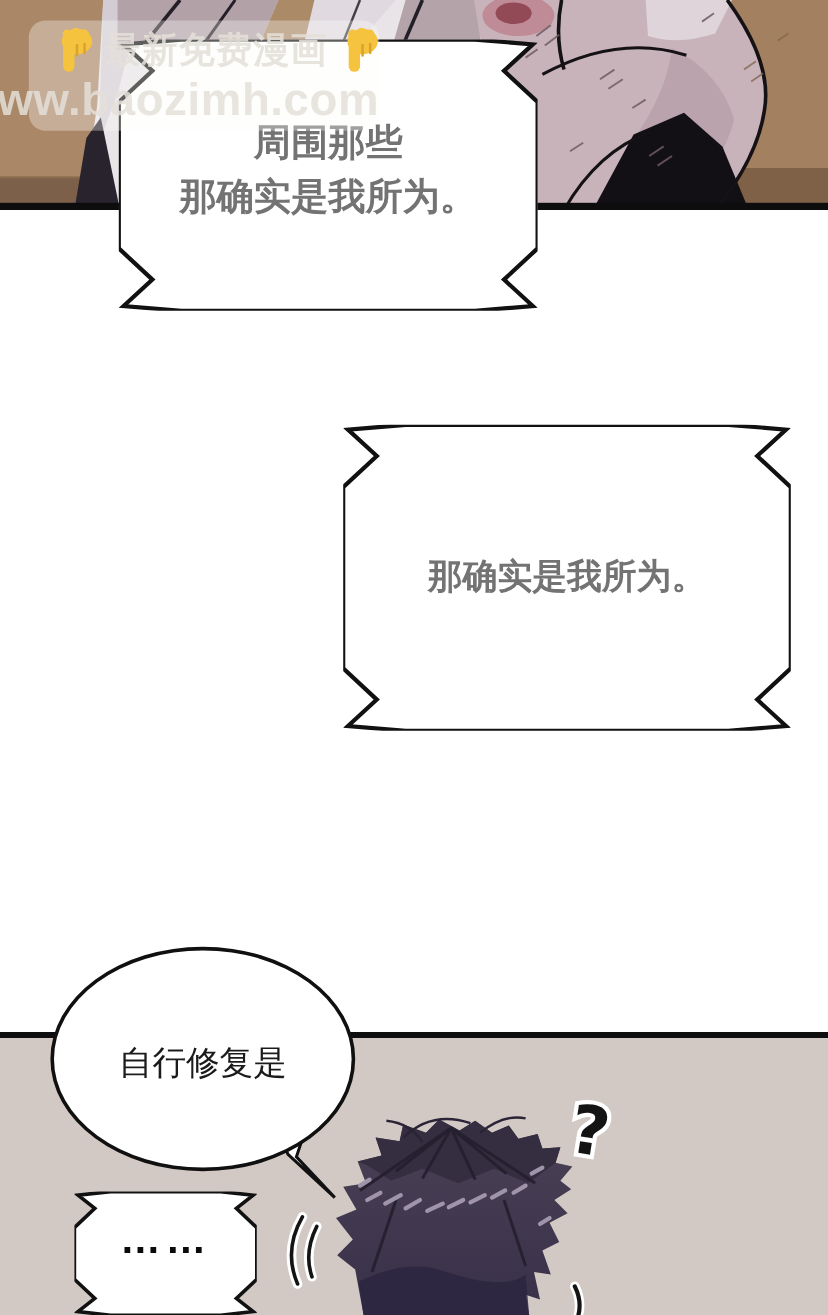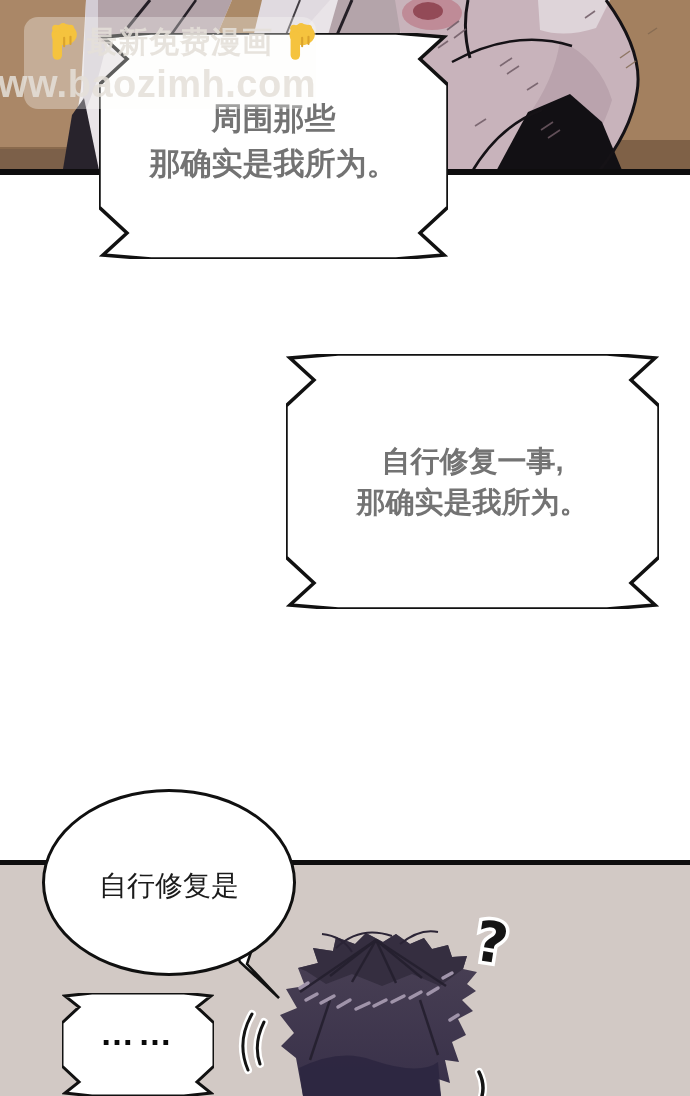--- a/index.html
+++ b/index.html
@@ -157,21 +157,20 @@
     </div>
     <div class="wm-url">www.baozimh.com</div>
   </div>
 
   <div class="jagged-bubble" style="left:286px;top:354px;width:373px;height:255px;">
     <svg viewBox="0 0 373 255">
       <path d="M 0 52 L 28 26 L 4 4 L 52 0 L 321 0 L 369 4 L 345 26 L 373 52
                L 373 203 L 345 229 L 369 251 L 321 255 L 52 255 L 4 251 L 28 229 L 0 203 Z" fill="#ffffff" stroke="#111111" stroke-width="3.5" stroke-linejoin="miter"></path>
     </svg>
     <div class="bubble-text bubble2-text">
-      <span>自行修复一事,</span>
       <span>那确实是我所为。</span>
     </div>
   </div>
 
   <div class="lower-panel"></div>
 
   <svg class="abs" style="left:0;top:780px;" width="690" height="316" viewBox="0 780 690 316">
     <defs>
       <linearGradient id="hairGrad" x1="0" y1="940" x2="0" y2="1096" gradientUnits="userSpaceOnUse">
         <stop offset="0" stop-color="#4a4155"></stop>

